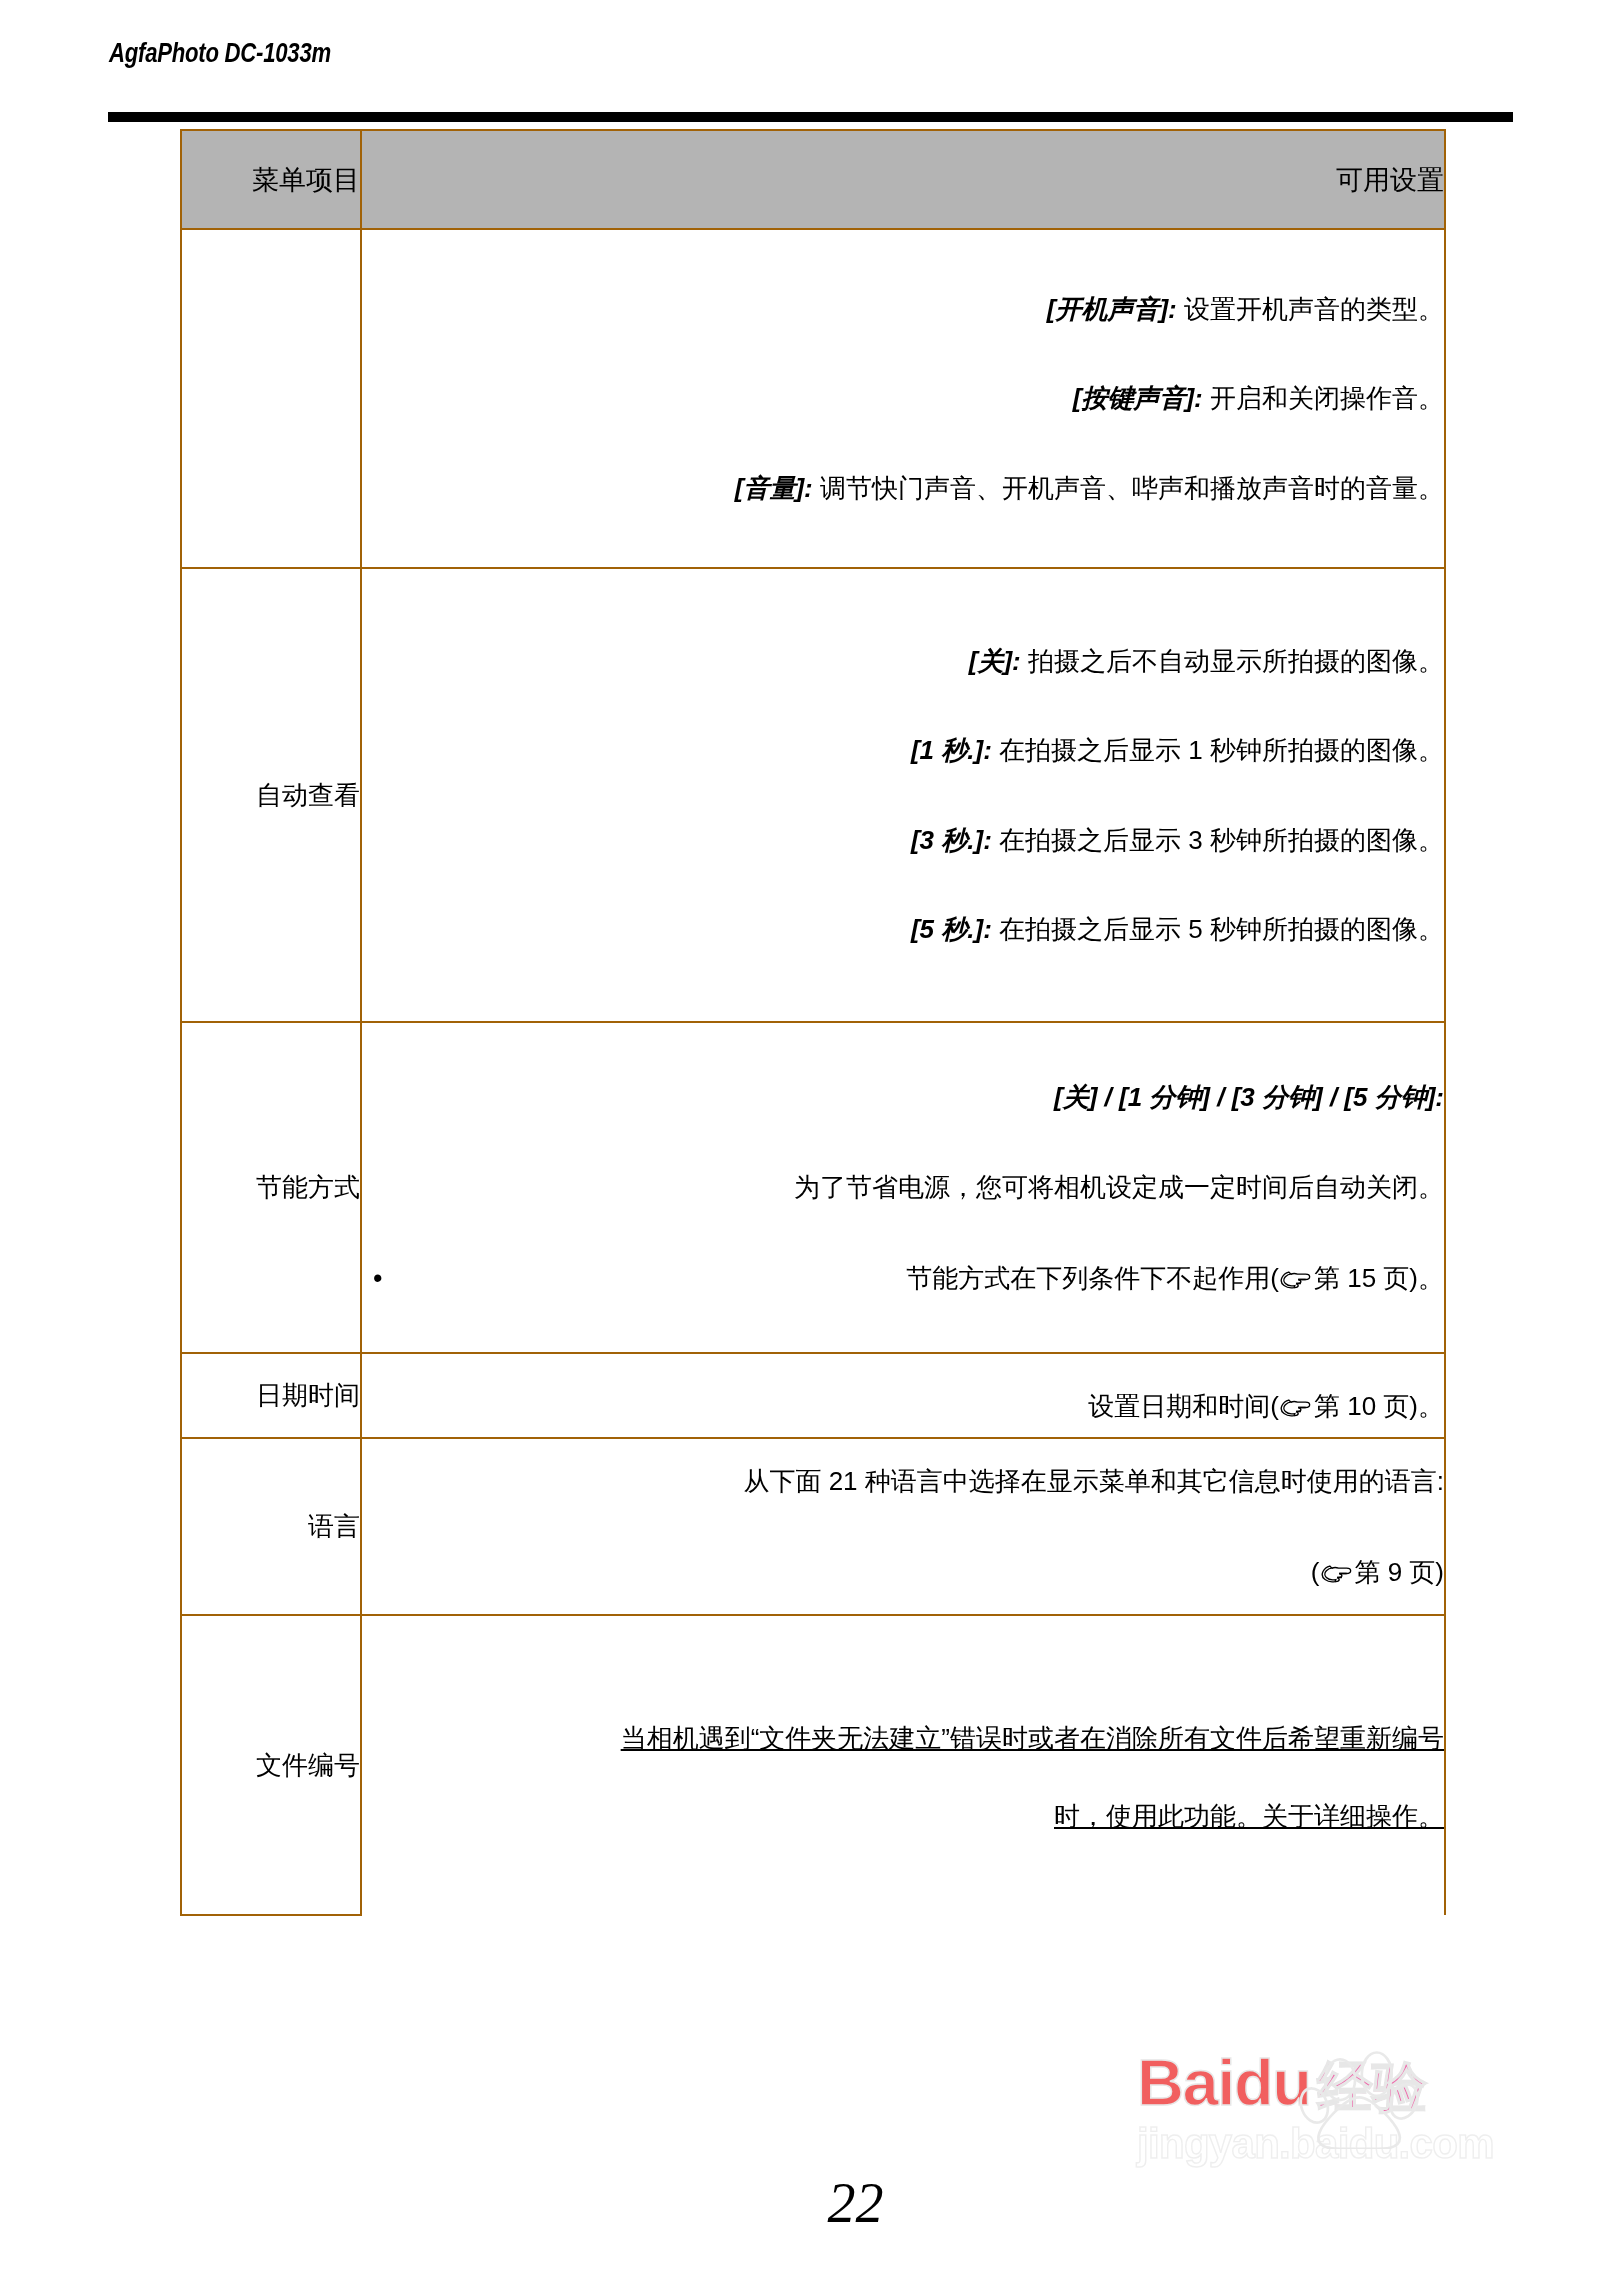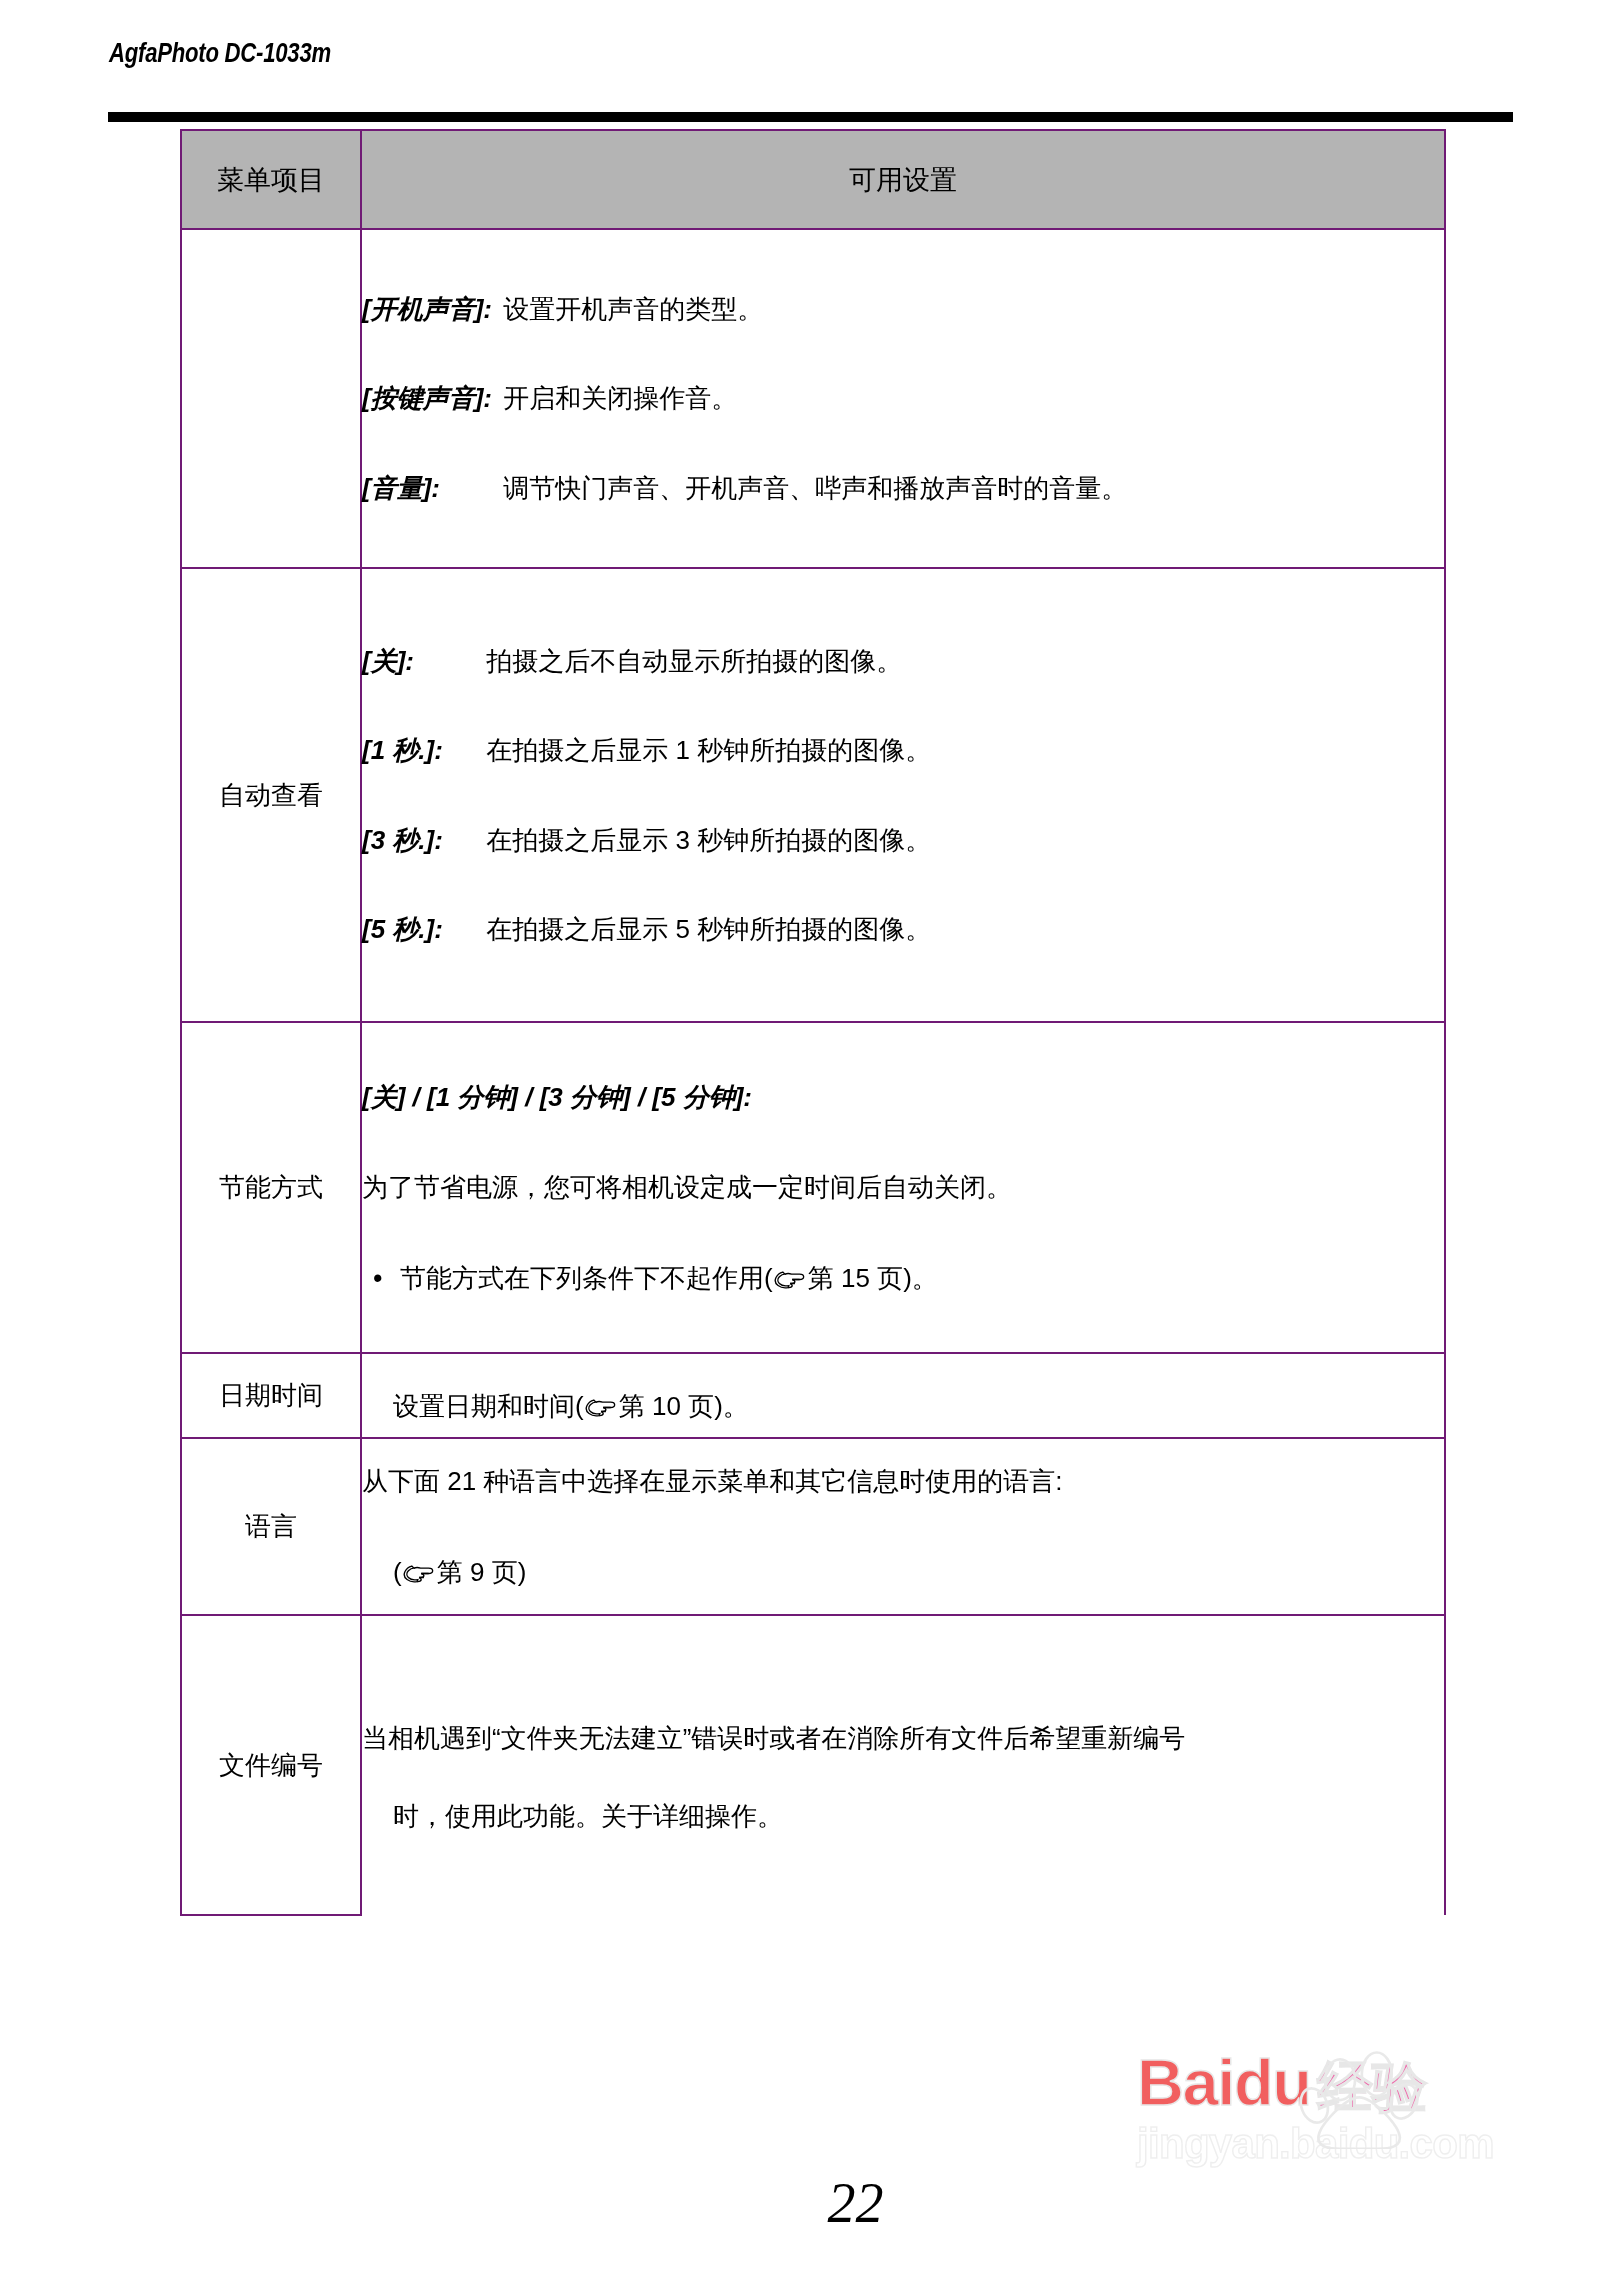--- a/index.html
+++ b/index.html
@@ -45,24 +45,25 @@
   
   #menu-table {
     position: absolute;
     left: 180px;
     top: 129px;
     width: 1266px;
     border-collapse: collapse;
     table-layout: fixed;
   }
   #menu-table td, #menu-table th {
-    border: 2px solid #701a75;
+    border: 2px solid #a16207;
     padding: 0;
     vertical-align: middle;
     font-weight: normal;
+    text-align: right;
   }
   .col-item  { width: 180px; }
   .col-value { width: 1084px; }
 
   thead th {
     background: #b4b4b4;
     height: 97px;
     text-align: center;
     font-size: 27px;
     font-weight: 500;
@@ -283,21 +284,21 @@
           <span class="para"><span>(</span><span class="hand-icon"><svg width="31" height="23" viewBox="0 0 46 34">
                   <path d="M13 6 C9 7 5 10 3 14 C1 18 2 23 6 26 C10 29 16 30 21 29 L22 26 C17 27 11 26 8 23 C5 20 5 16 8 13 C10 11 13 9 16 9 Z" fill="none" stroke="#000" stroke-width="2"></path>
                   <path d="M16 9 C19 8 23 8 26 9 L38 9 C42 9 44 11 44 13 C44 15 42 17 38 17 L27 17 C30 18 31 19 31 20 C31 22 29 23 26 23 L24 23 C26 24 27 25 27 26 C27 28 25 29 22 29 L21 29" fill="none" stroke="#000" stroke-width="2"></path>
                   <path d="M27 17 L38 17 M24 23 L31 23" fill="none" stroke="#000" stroke-width="2"></path>
                 </svg></span><span>第 9 页</span><span>)</span></span>
         </td>
       </tr>
 
       <tr style="height:300px;">
         <td class="item-cell">文件编号</td>
-        <td class="value-cell" style="border-bottom:none;padding-top:23px;">
+        <td class="value-cell" style="border-bottom:none;padding-top:23px;text-decoration:underline;">
           <span class="para para-tight">当相机遇到“文件夹无法建立”错误时或者在消除所有文件后希望重新编号</span>
           <span class="para">时，使用此功能。关于详细操作。</span>
         </td>
       </tr>
 
     </tbody>
   </table>
 
   <div id="page-number">22</div>
 

